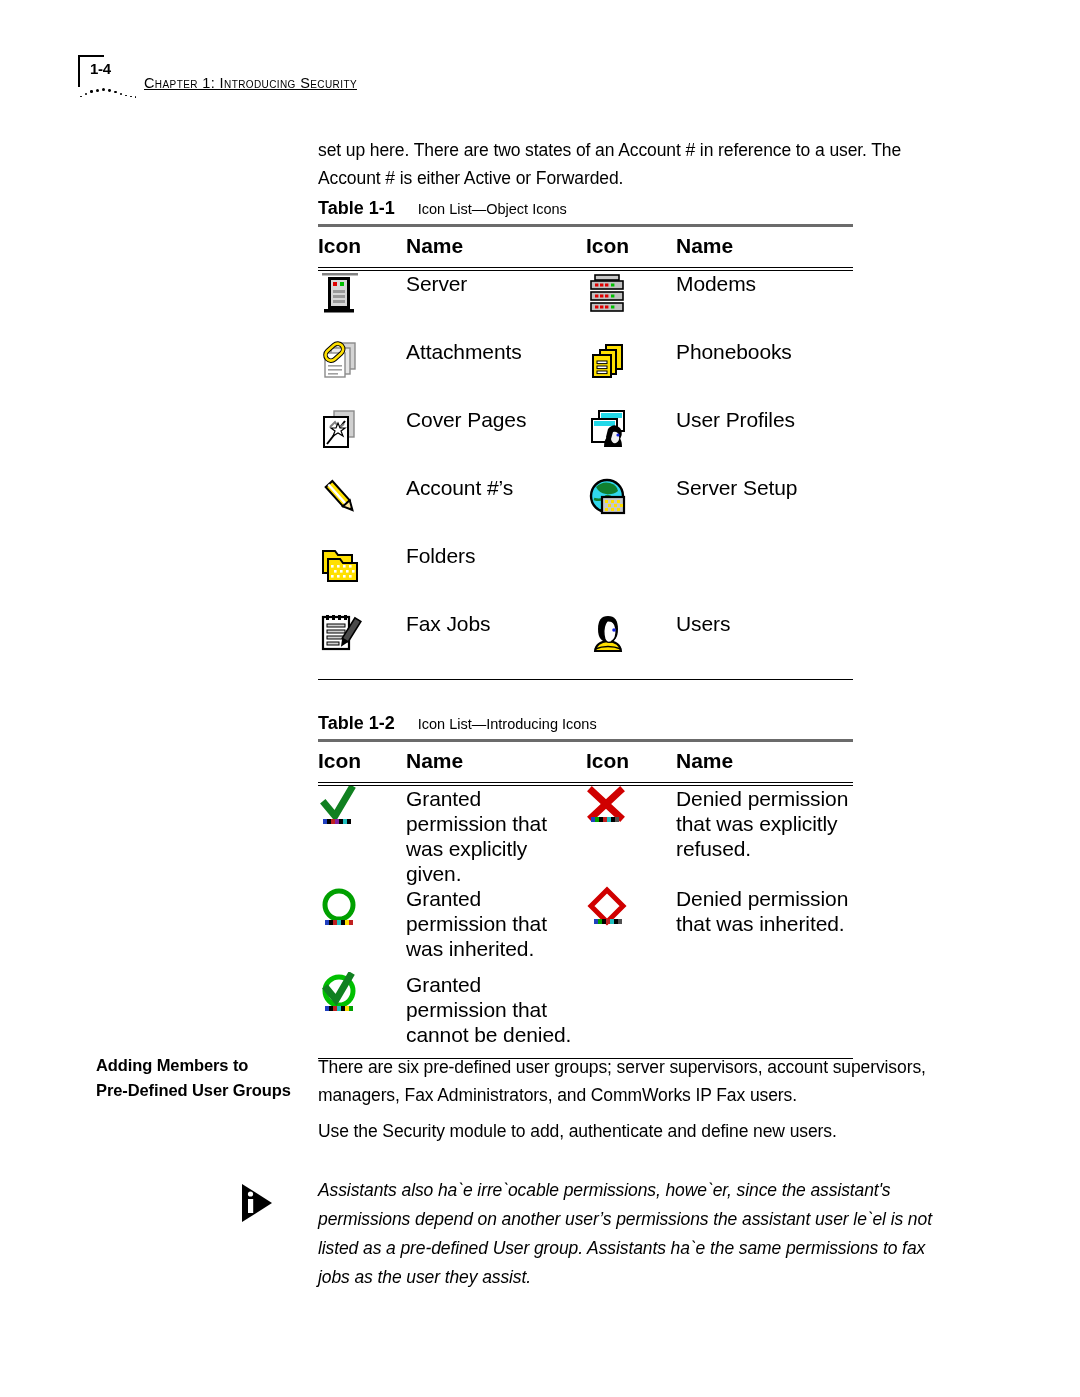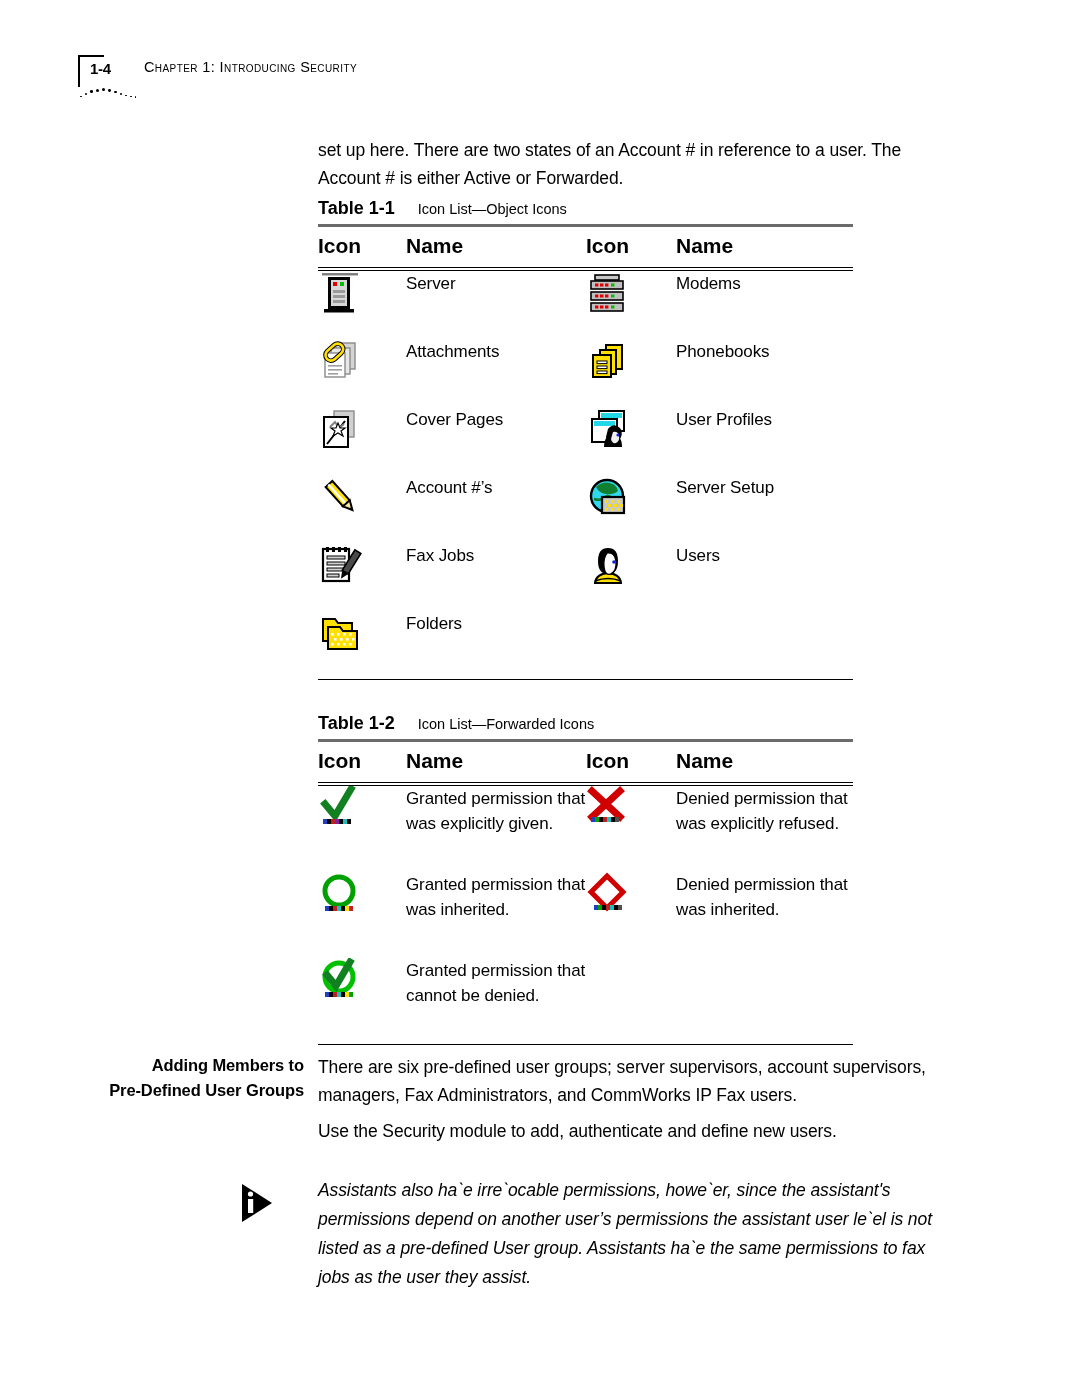--- a/index.html
+++ b/index.html
@@ -44,25 +44,26 @@
     position: absolute;
     left: 12px;
     top: 5px;
     font-size: 15px;
     font-weight: bold;
     letter-spacing: -0.3px;
   }
   .chapter-title {
     position: absolute;
     left: 66px;
-    top: 4px;
+    top: 20px;
     font-size: 14.5px;
     font-variant: small-caps;
     letter-spacing: 0.4px;
     white-space: nowrap;
+    text-decoration: underline;
   }
   .dot-arc {
     position: absolute;
     left: 2px;
     top: 31px;
     width: 70px;
     height: 14px;
   }
   .dot-arc i {
     position: absolute;
@@ -112,21 +113,21 @@
   .icon-table td {
     vertical-align: top;
     padding: 0;
   }
   .col-icon  { width: 88px; }
   .col-name  { width: 180px; }
   .col-icon2 { width: 90px; }
   .col-name2 { width: 177px; }
 
   .cell-name {
-    font-size: 17px;
+    font-size: 21px;
     line-height: 25px;
     padding-top: 6px;
     letter-spacing: -0.1px;
   }
   .cell-icon {
     padding-top: 4px;
     height: 56px;
   }
   .row-obj td { height: 68px; }
   .row-perm td { height: 86px; }
@@ -139,21 +140,20 @@
     image-rendering: pixelated;
   }
   .ico svg { display: block; }
 
   
   .side-head {
     position: absolute;
     left: 96px;
     top: 1053px;
     width: 208px;
-    text-align: right;
     font-size: 16.5px;
     font-weight: bold;
     line-height: 25px;
     letter-spacing: -0.1px;
   }
   .sec-para1 { position: absolute; left: 318px; top: 1053px; width: 636px; }
   .sec-para2 { position: absolute; left: 318px; top: 1117px; width: 636px; }
 
   
   .note-icon {
@@ -359,56 +359,20 @@
                 </g>
               </svg>
             </div>
           </td>
           <td class="col-name2 cell-name">Server Setup</td>
         </tr>
         <tr class="row-obj">
           <td class="col-icon cell-icon">
             <div class="ico">
               <svg width="44" height="44" viewBox="0 0 44 44">
-                <rect x="5" y="6" width="26" height="32" fill="#ffffff" stroke="#000000" stroke-width="2.2"></rect>
-                <g fill="#000000">
-                  <rect x="8" y="4" width="3" height="5"></rect>
-                  <rect x="14" y="4" width="3" height="5"></rect>
-                  <rect x="20" y="4" width="3" height="5"></rect>
-                  <rect x="26" y="4" width="3" height="5"></rect>
-                </g>
-                <rect x="9" y="13" width="18" height="3" fill="#d0d0d0" stroke="#000" stroke-width="1"></rect>
-                <rect x="9" y="19" width="18" height="3" fill="#d0d0d0" stroke="#000" stroke-width="1"></rect>
-                <rect x="9" y="25" width="18" height="3" fill="#d0d0d0" stroke="#000" stroke-width="1"></rect>
-                <rect x="9" y="31" width="12" height="3" fill="#d0d0d0" stroke="#000" stroke-width="1"></rect>
-                <g transform="rotate(32 31 22)">
-                  <rect x="28" y="6" width="7" height="24" fill="#4a4a4a" stroke="#000" stroke-width="1.6"></rect>
-                  <polygon points="28,30 35,30 31.5,38" fill="#000000"></polygon>
-                </g>
-              </svg>
-            </div>
-          </td>
-          <td class="col-name cell-name">Fax Jobs</td>
-          <td class="col-icon2 cell-icon">
-            <div class="ico">
-              <svg width="44" height="44" viewBox="0 0 44 44">
-                <path d="M9 40 q1 -9 13 -10 q12 1 13 10 z" fill="#ffe000" stroke="#000" stroke-width="2"></path>
-                <path d="M12 18 q0 -13 10 -13 q10 0 10 13 q0 13 -10 13 q-10 0 -10 -13 z" fill="#000000"></path>
-                <path d="M21 10 q8 -1 9 8 q1 10 -5 13 q-6 2 -7 -7 q-1 -9 3 -14 z" fill="#ffffff" stroke="#000" stroke-width="1.4"></path>
-                <circle cx="28" cy="19" r="1.8" fill="#1020e0"></circle>
-                <path d="M9 38 q13 -5 26 0" fill="none" stroke="#000" stroke-width="1.6"></path>
-              </svg>
-            </div>
-          </td>
-          <td class="col-name2 cell-name">Users</td>
-        </tr>
-        <tr class="row-obj">
-          <td class="col-icon cell-icon">
-            <div class="ico">
-              <svg width="44" height="44" viewBox="0 0 44 44">
                 <path d="M5 8 h12 l3 4 h14 v18 h-29 z" fill="#ffe000" stroke="#000000" stroke-width="2"></path>
                 <path d="M10 16 h12 l3 4 h14 v18 h-29 z" fill="#ffe000" stroke="#000000" stroke-width="2"></path>
                 <g fill="#ffffff">
                   <rect x="13" y="22" width="2.6" height="2.6"></rect>
                   <rect x="19" y="22" width="2.6" height="2.6"></rect>
                   <rect x="25" y="22" width="2.6" height="2.6"></rect>
                   <rect x="31" y="22" width="2.6" height="2.6"></rect>
                   <rect x="16" y="27" width="2.6" height="2.6"></rect>
                   <rect x="22" y="27" width="2.6" height="2.6"></rect>
                   <rect x="28" y="27" width="2.6" height="2.6"></rect>
@@ -418,28 +382,64 @@
                   <rect x="25" y="32" width="2.6" height="2.6"></rect>
                   <rect x="31" y="32" width="2.6" height="2.6"></rect>
                 </g>
               </svg>
             </div>
           </td>
           <td class="col-name cell-name">Folders</td>
           <td class="col-icon2 cell-icon"></td>
           <td class="col-name2 cell-name"></td>
         </tr>
+        <tr class="row-obj">
+          <td class="col-icon cell-icon">
+            <div class="ico">
+              <svg width="44" height="44" viewBox="0 0 44 44">
+                <rect x="5" y="6" width="26" height="32" fill="#ffffff" stroke="#000000" stroke-width="2.2"></rect>
+                <g fill="#000000">
+                  <rect x="8" y="4" width="3" height="5"></rect>
+                  <rect x="14" y="4" width="3" height="5"></rect>
+                  <rect x="20" y="4" width="3" height="5"></rect>
+                  <rect x="26" y="4" width="3" height="5"></rect>
+                </g>
+                <rect x="9" y="13" width="18" height="3" fill="#d0d0d0" stroke="#000" stroke-width="1"></rect>
+                <rect x="9" y="19" width="18" height="3" fill="#d0d0d0" stroke="#000" stroke-width="1"></rect>
+                <rect x="9" y="25" width="18" height="3" fill="#d0d0d0" stroke="#000" stroke-width="1"></rect>
+                <rect x="9" y="31" width="12" height="3" fill="#d0d0d0" stroke="#000" stroke-width="1"></rect>
+                <g transform="rotate(32 31 22)">
+                  <rect x="28" y="6" width="7" height="24" fill="#4a4a4a" stroke="#000" stroke-width="1.6"></rect>
+                  <polygon points="28,30 35,30 31.5,38" fill="#000000"></polygon>
+                </g>
+              </svg>
+            </div>
+          </td>
+          <td class="col-name cell-name">Fax Jobs</td>
+          <td class="col-icon2 cell-icon">
+            <div class="ico">
+              <svg width="44" height="44" viewBox="0 0 44 44">
+                <path d="M9 40 q1 -9 13 -10 q12 1 13 10 z" fill="#ffe000" stroke="#000" stroke-width="2"></path>
+                <path d="M12 18 q0 -13 10 -13 q10 0 10 13 q0 13 -10 13 q-10 0 -10 -13 z" fill="#000000"></path>
+                <path d="M21 10 q8 -1 9 8 q1 10 -5 13 q-6 2 -7 -7 q-1 -9 3 -14 z" fill="#ffffff" stroke="#000" stroke-width="1.4"></path>
+                <circle cx="28" cy="19" r="1.8" fill="#1020e0"></circle>
+                <path d="M9 38 q13 -5 26 0" fill="none" stroke="#000" stroke-width="1.6"></path>
+              </svg>
+            </div>
+          </td>
+          <td class="col-name2 cell-name">Users</td>
+        </tr>
       </tbody>
     </table>
   <div class="rule-thin"></div>
 </div>
 
 <div class="table-block" id="table2-block" style="top:713px;">
   <div class="table-caption">
-    <b>Table 1-2</b><span>Icon List—Forwarded Icons</span>
+    <b>Table 1-2</b><span>Icon List—Introducing Icons</span>
   </div>
   <div class="rule-thick"></div>
   <table class="icon-table">
     <thead>
       <tr>
         <th class="col-icon">Icon</th>
         <th class="col-name">Name</th>
         <th class="col-icon2">Icon</th>
         <th class="col-name2">Name</th>
       </tr>

